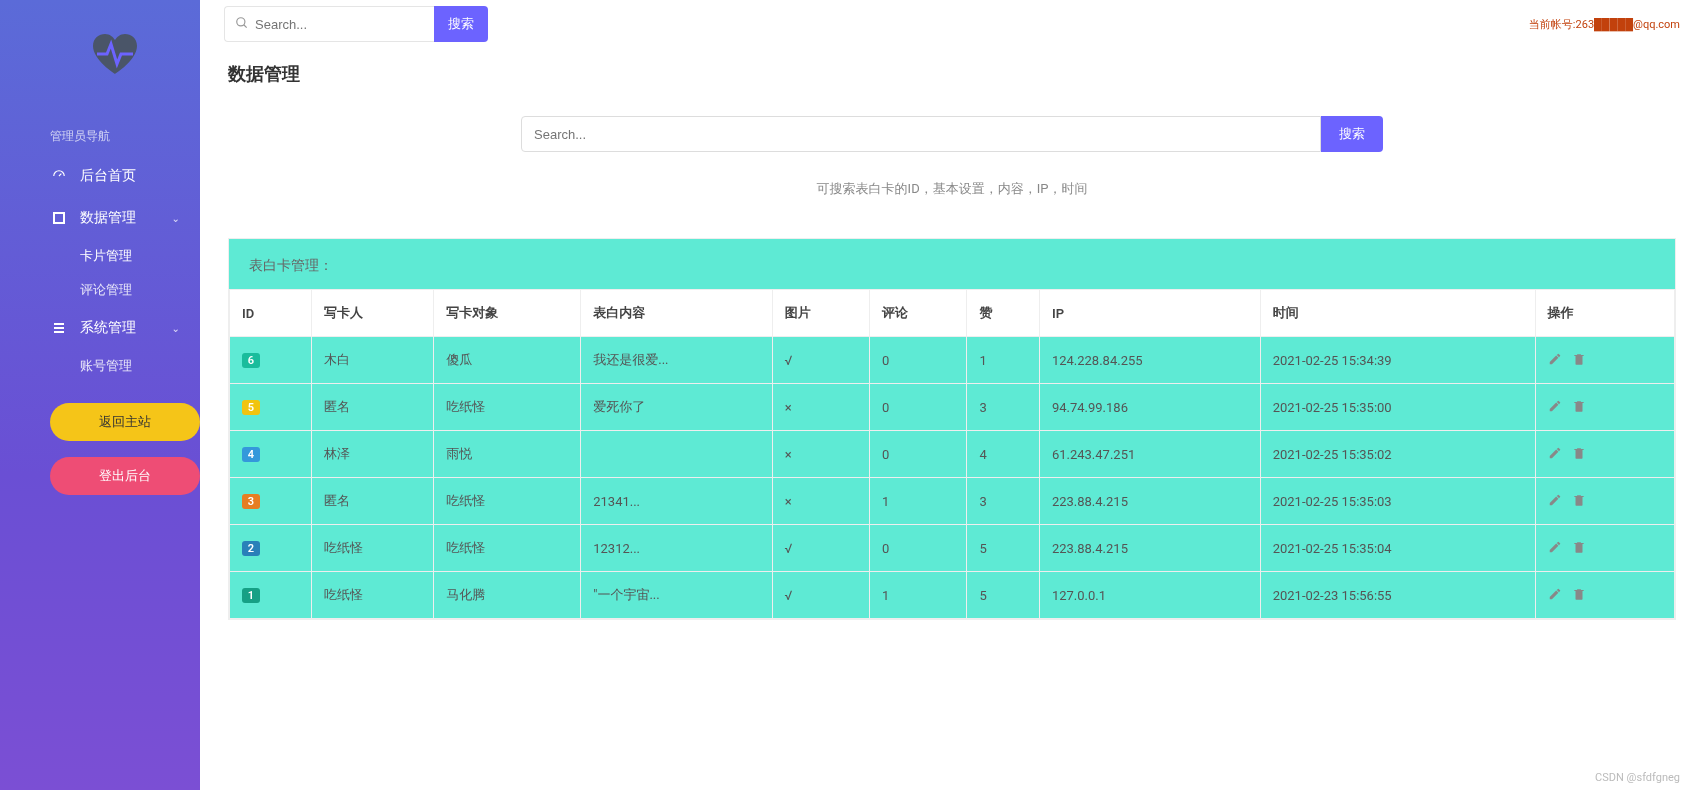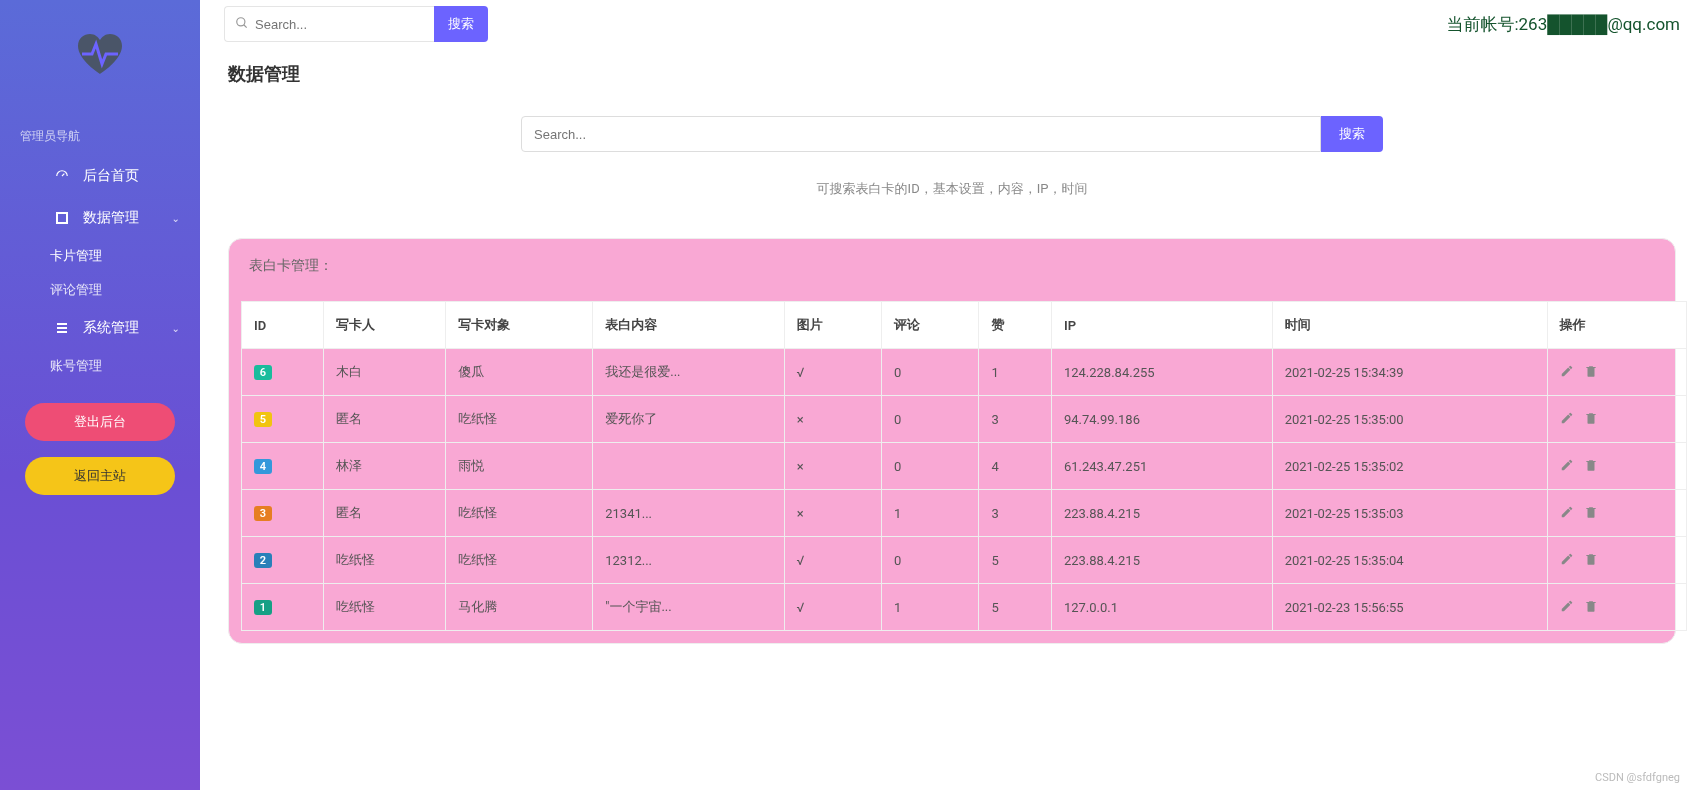--- a/index.html
+++ b/index.html
@@ -1,50 +1,50 @@
 <!DOCTYPE html>
 <html><head>
 <meta charset="utf-8">
 <style>
 * { box-sizing: border-box; margin: 0; padding: 0; }
 body { font-family: -apple-system, BlinkMacSystemFont, "Segoe UI", Roboto, "Helvetica Neue", Arial, sans-serif; font-size: 14px; color: #4a4a4a; background: #fff; }
 .app { display: flex; min-height: 100vh; }
 
-.sidebar { width: 200px; background: linear-gradient(180deg, #5b6bd8 0%, #6a4fd4 60%, #7b4fd4 100%); color: #fff; display: flex; flex-direction: column; padding-top: 30px; flex-shrink: 0; }
+.sidebar { width: 200px; background: linear-gradient(180deg, #5b6bd8 0%, #6a4fd4 60%, #7b4fd4 100%); color: #fff; display: flex; flex-direction: column; padding-top: 30px; flex-shrink: 0; padding-left: 30px; }
 .logo { display: flex; justify-content: center; margin-bottom: 40px; }
 .nav-header { font-size: 12px; color: rgba(255,255,255,0.7); padding: 10px 20px; }
-.nav-item { display: flex; align-items: center; padding: 12px 20px; cursor: pointer; font-size: 14px; margin-left: 33px; }
+.nav-item { display: flex; align-items: center; padding: 12px 20px; cursor: pointer; font-size: 14px; }
 .nav-item .nav-icon { width: 18px; margin-right: 12px; display: inline-flex; align-items: center; justify-content: center; }
 .nav-item .chevron { margin-left: auto; font-size: 10px; opacity: 0.8; }
 .nav-sub { padding: 8px 20px 8px 50px; cursor: pointer; font-size: 13px; color: rgba(255,255,255,0.85); }
 .nav-sub.active { color: #fff; font-weight: 500; }
 .sidebar-buttons { padding: 20px; display: flex; flex-direction: column; gap: 16px; }
 .btn-pill { border: none; border-radius: 20px; padding: 10px 0; font-size: 13px; cursor: pointer; width: 150px; margin: 0 auto; }
 .btn-yellow { background: #f5c518; color: #333; }
 .btn-pink { background: #ee4d75; color: #fff; }
 
 .main { flex: 1; background: #fff; display: flex; flex-direction: column; }
 .topbar { display: flex; align-items: center; padding: 6px 24px 0 24px; }
 .top-search-wrap { display: flex; align-items: center; border: 1px solid #e5e5e5; border-right: none; border-radius: 4px 0 0 4px; background: #fff; padding: 0 10px; height: 36px; width: 210px; }
 .top-search-wrap .s-icon { color: #999; margin-right: 6px; }
 .top-search-wrap input { border: none; outline: none; font-size: 13px; width: 100%; }
 .btn-search-top { height: 36px; padding: 0 14px; border: none; background: #6c63ff; color: #fff; border-radius: 0 4px 4px 0; cursor: pointer; font-size: 13px; }
-.account-info { margin-left: auto; font-size: 17px; color: #14532d; }
+.account-info { margin-left: auto; font-size: 11px; color: #c2410c; }
 
 .page-title { font-size: 18px; font-weight: 600; color: #333; padding: 20px 28px; }
 
 .search-panel { padding: 10px 0 40px 0; text-align: center; }
 .search-panel-row { display: flex; justify-content: center; }
 .search-panel input { width: 800px; height: 36px; border: 1px solid #ddd; border-radius: 4px 0 0 4px; padding: 0 12px; font-size: 13px; outline: none; }
 .search-panel .btn-search-main { height: 36px; padding: 0 18px; border: none; background: #6c63ff; color: #fff; border-radius: 0 4px 4px 0; cursor: pointer; font-size: 13px; }
 .search-hint { margin-top: 28px; font-size: 13px; color: #888; }
 
-.card { margin: 0 28px 20px 28px; background: #f9a8d4; border: 1px solid #eee; border-radius: 14px; padding: 0; }
+.card { margin: 0 28px 20px 28px; background: #5eead4; border: 1px solid #eee; border-radius: 0; padding: 0; }
 .section-title { padding: 18px 20px 14px 20px; font-size: 14px; color: #666; }
-table { width: calc(100% - 0px); border-collapse: collapse; margin: 12px; }
+table { width: calc(100% - 0px); border-collapse: collapse; margin: 0; }
 th, td { border: 1px solid #eee; padding: 14px 12px; text-align: left; font-size: 13px; color: #555; }
 th { font-weight: 600; color: #444; background: #fff; }
 .id-badge { display: inline-block; min-width: 18px; padding: 1px 5px; border-radius: 3px; color: #fff; font-size: 11px; text-align: center; font-weight: 600; }
 .bg-green { background: #1abc9c; }
 .bg-yellow { background: #f1c40f; }
 .bg-blue { background: #3498db; }
 .bg-orange { background: #e67e22; }
 .bg-blue2 { background: #2980b9; }
 .bg-teal { background: #16a085; }
 .actions span { margin-right: 10px; color: #888; cursor: pointer; }
@@ -99,22 +99,22 @@
             <line x1="1" y1="6" x2="11" y2="6"></line>
             <line x1="1" y1="10" x2="11" y2="10"></line>
           </svg>
       </span>
       <span>系统管理</span>
       <span class="chevron">⌄</span>
     </div>
     <div class="nav-sub">账号管理</div>
 
     <div class="sidebar-buttons">
+      <button class="btn-pill btn-yellow">返回主站</button>
       <button class="btn-pill btn-pink">登出后台</button>
-      <button class="btn-pill btn-yellow">返回主站</button>
     </div>
   </aside>
 
   <main class="main">
     <div class="topbar">
       <div class="top-search-wrap">
         <span class="s-icon">
           <svg width="14" height="14" viewBox="0 0 24 24" fill="none" stroke="#999" stroke-width="2">
               <circle cx="10" cy="10" r="7"></circle>
               <line x1="20" y1="20" x2="15" y2="15"></line>

